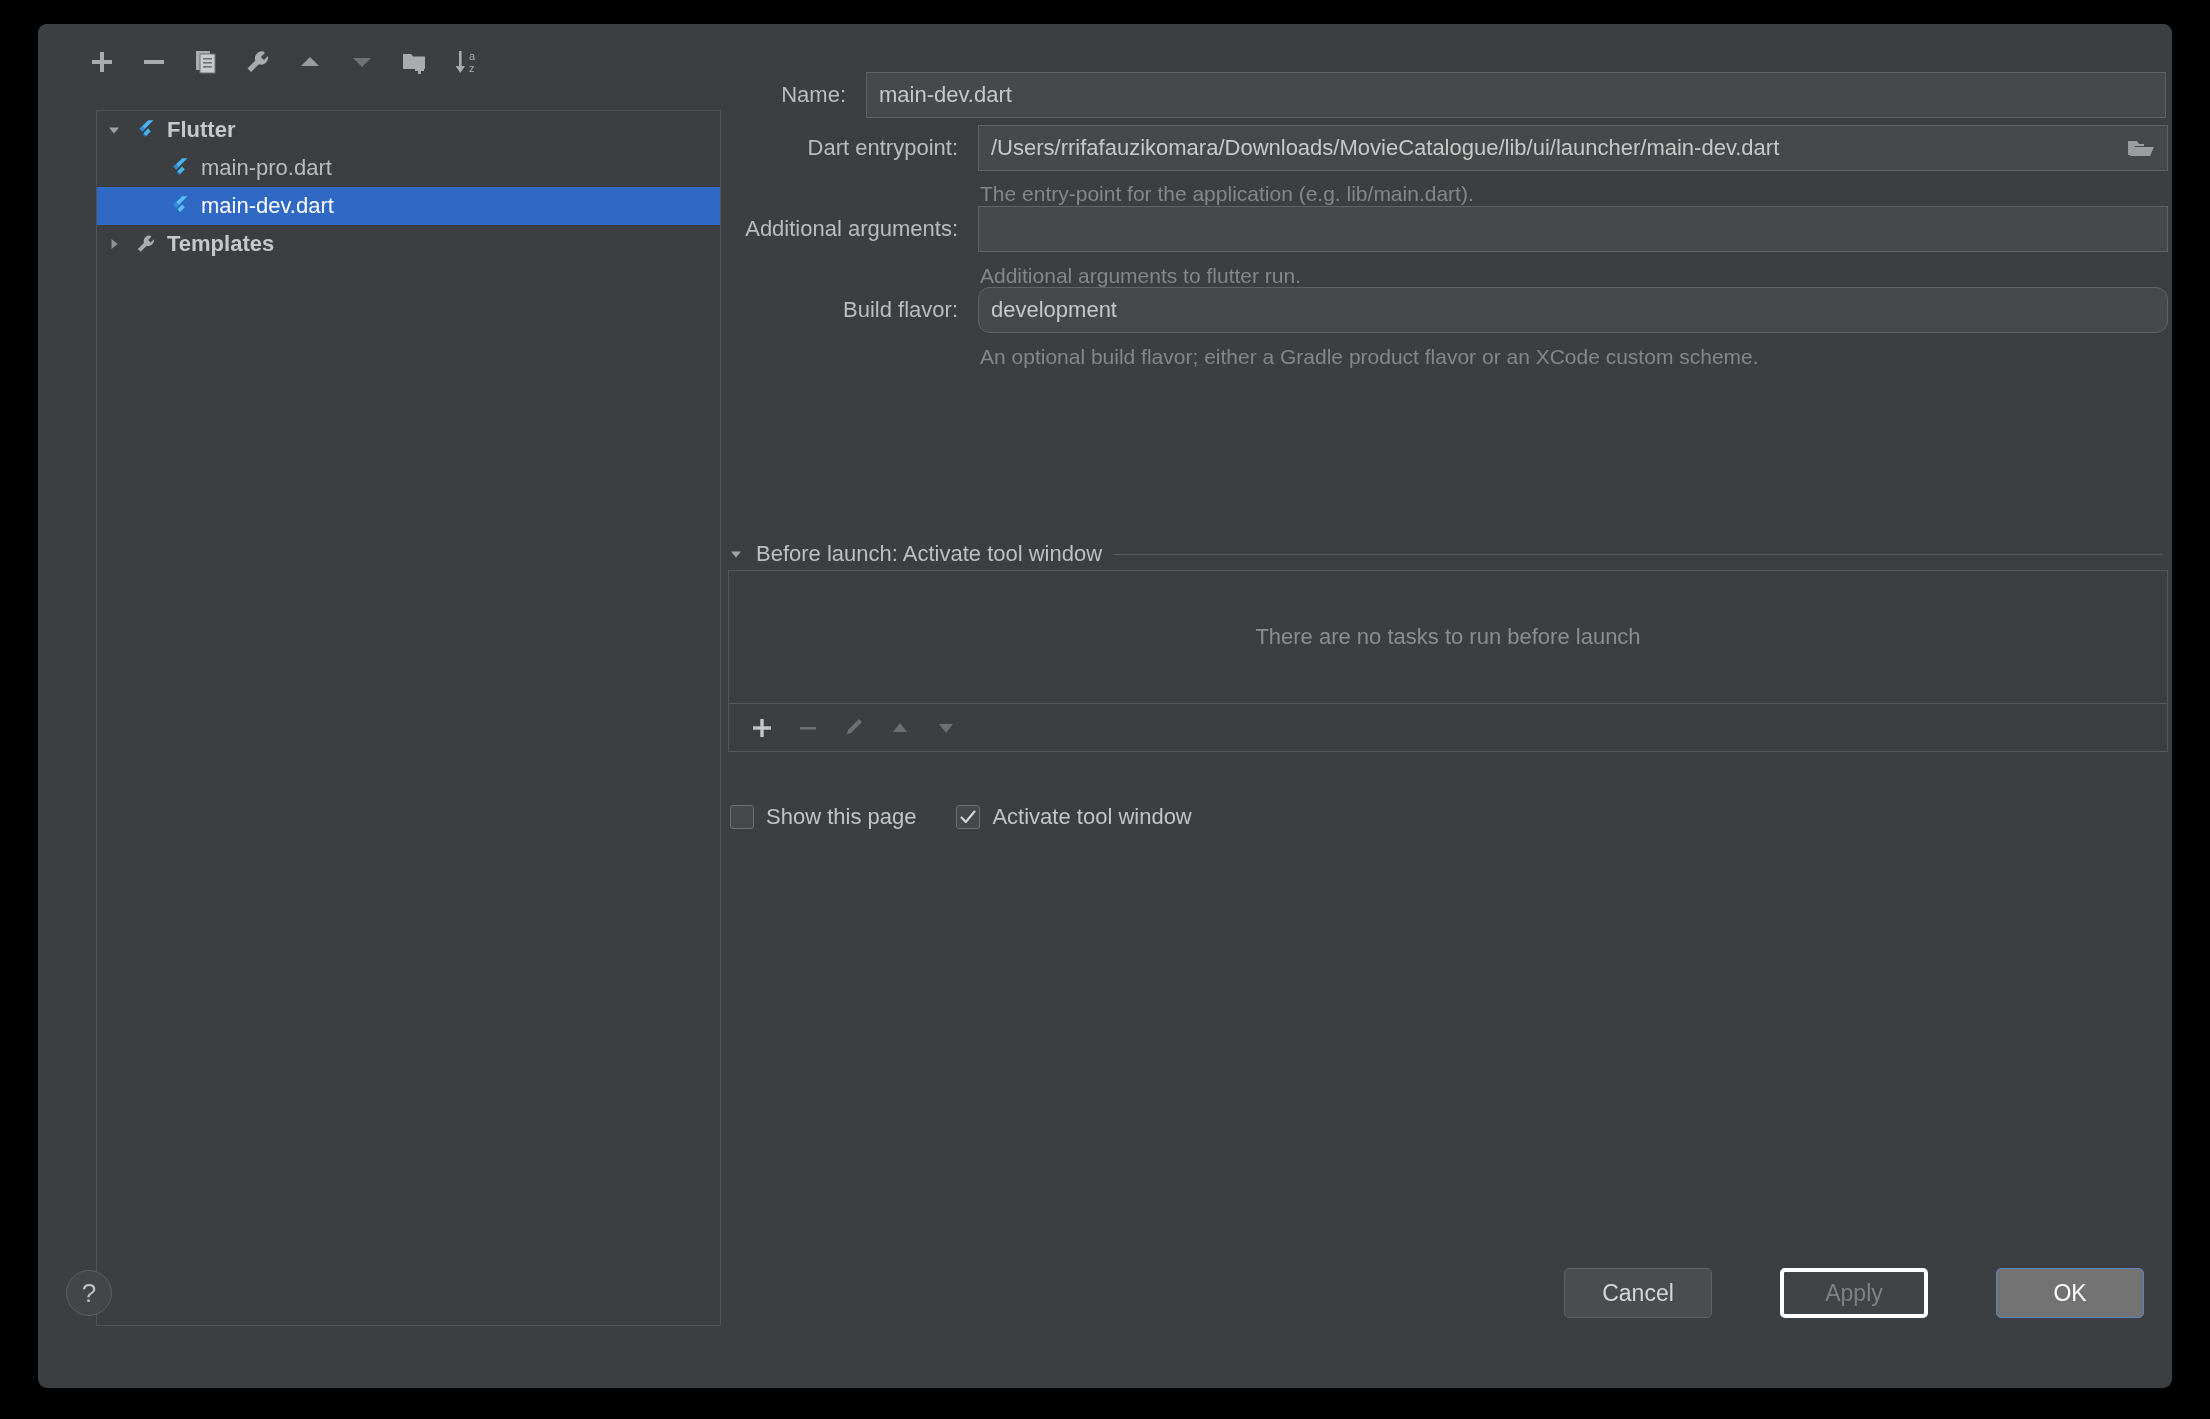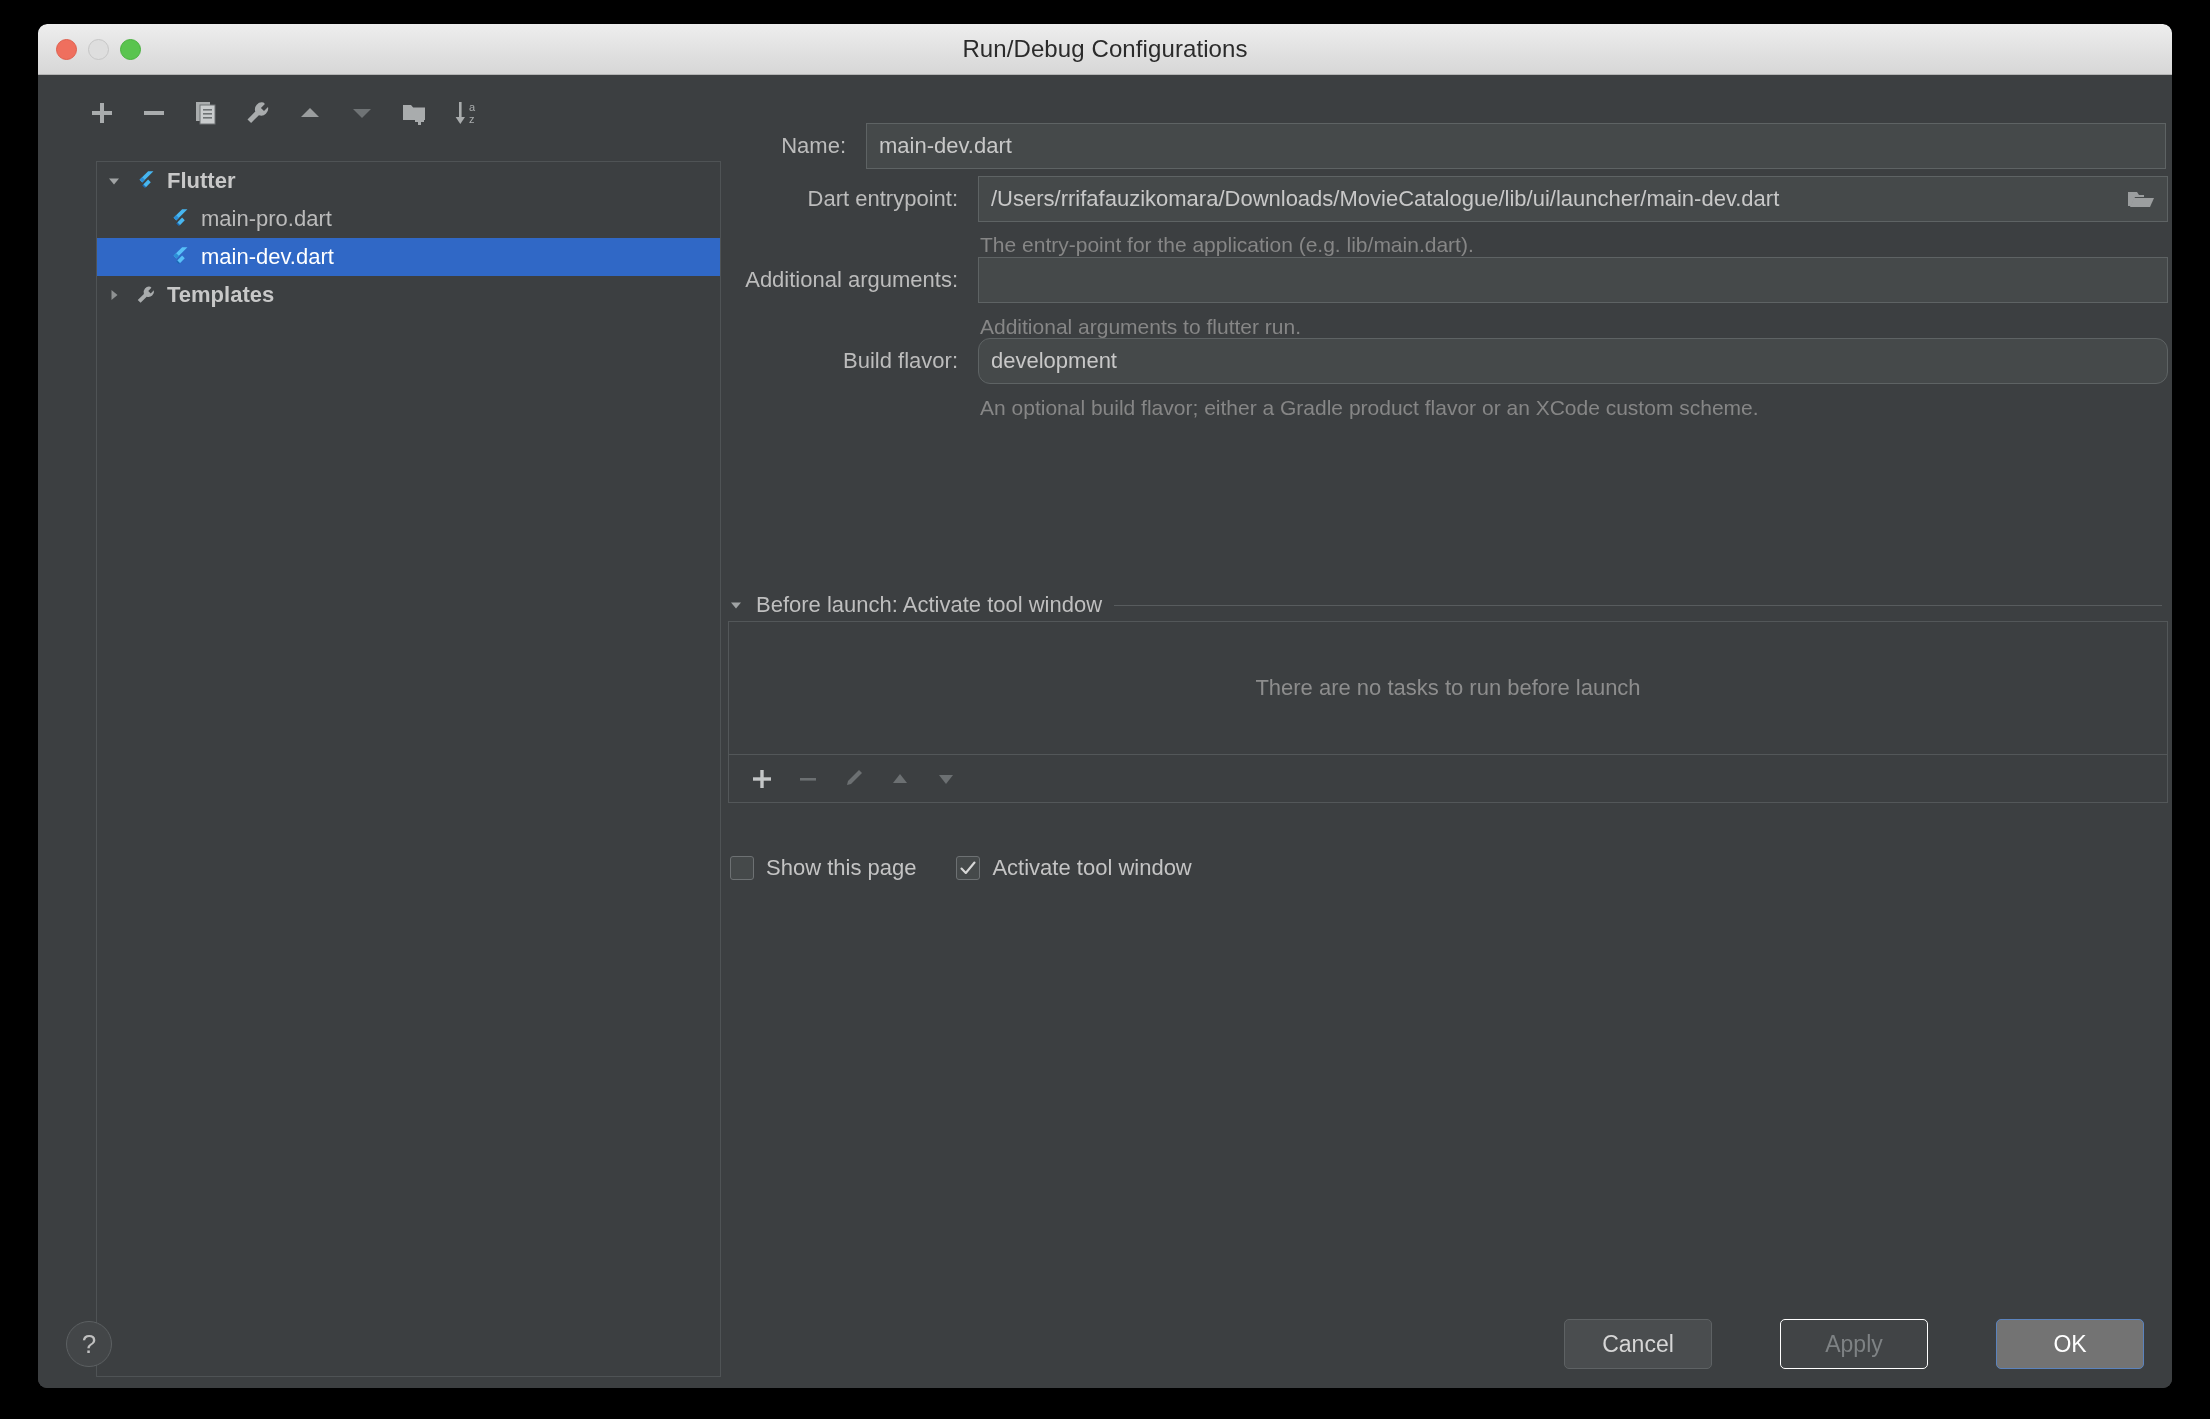--- a/index.html
+++ b/index.html
@@ -315,36 +315,28 @@
     display: flex;
     align-items: center;
     justify-content: center;
     font-size: 23px;
     box-sizing: border-box;
     padding: 0 20px;
     cursor: default;
     margin-left: 44px;
   }
   .dlg-btn.normal   { background: #4a4d4f; border: 1px solid #5e6264; color: #d6d6d6; }
-  .dlg-btn.disabled { background: #414446; border: 1px solid #ffffff; color: #7e8284; }
+  .dlg-btn.disabled { background: #414446; border: 4px solid #ffffff; color: #7e8284; }
   .dlg-btn.primary  { background: #737373; border: 1px solid #5b83bd; color: #ffffff; }
 </style>
 </head>
 <body>
 
 <div id="window">
 
-  <div id="titlebar">
-    <div id="traffic">
-      <div class="light red"></div>
-      <div class="light yellow"></div>
-      <div class="light green"></div>
-    </div>
-    <div id="window-title">Run/Debug Configurations</div>
-  </div>
 
   <div id="body">
 
     <div id="left-pane">
 
       <div id="tree-toolbar">
 
         <div class="tb-btn">
           <svg width="28" height="28" viewBox="0 0 28 28">
             <rect x="12" y="4" width="4" height="20" fill="#a9acad"></rect>

